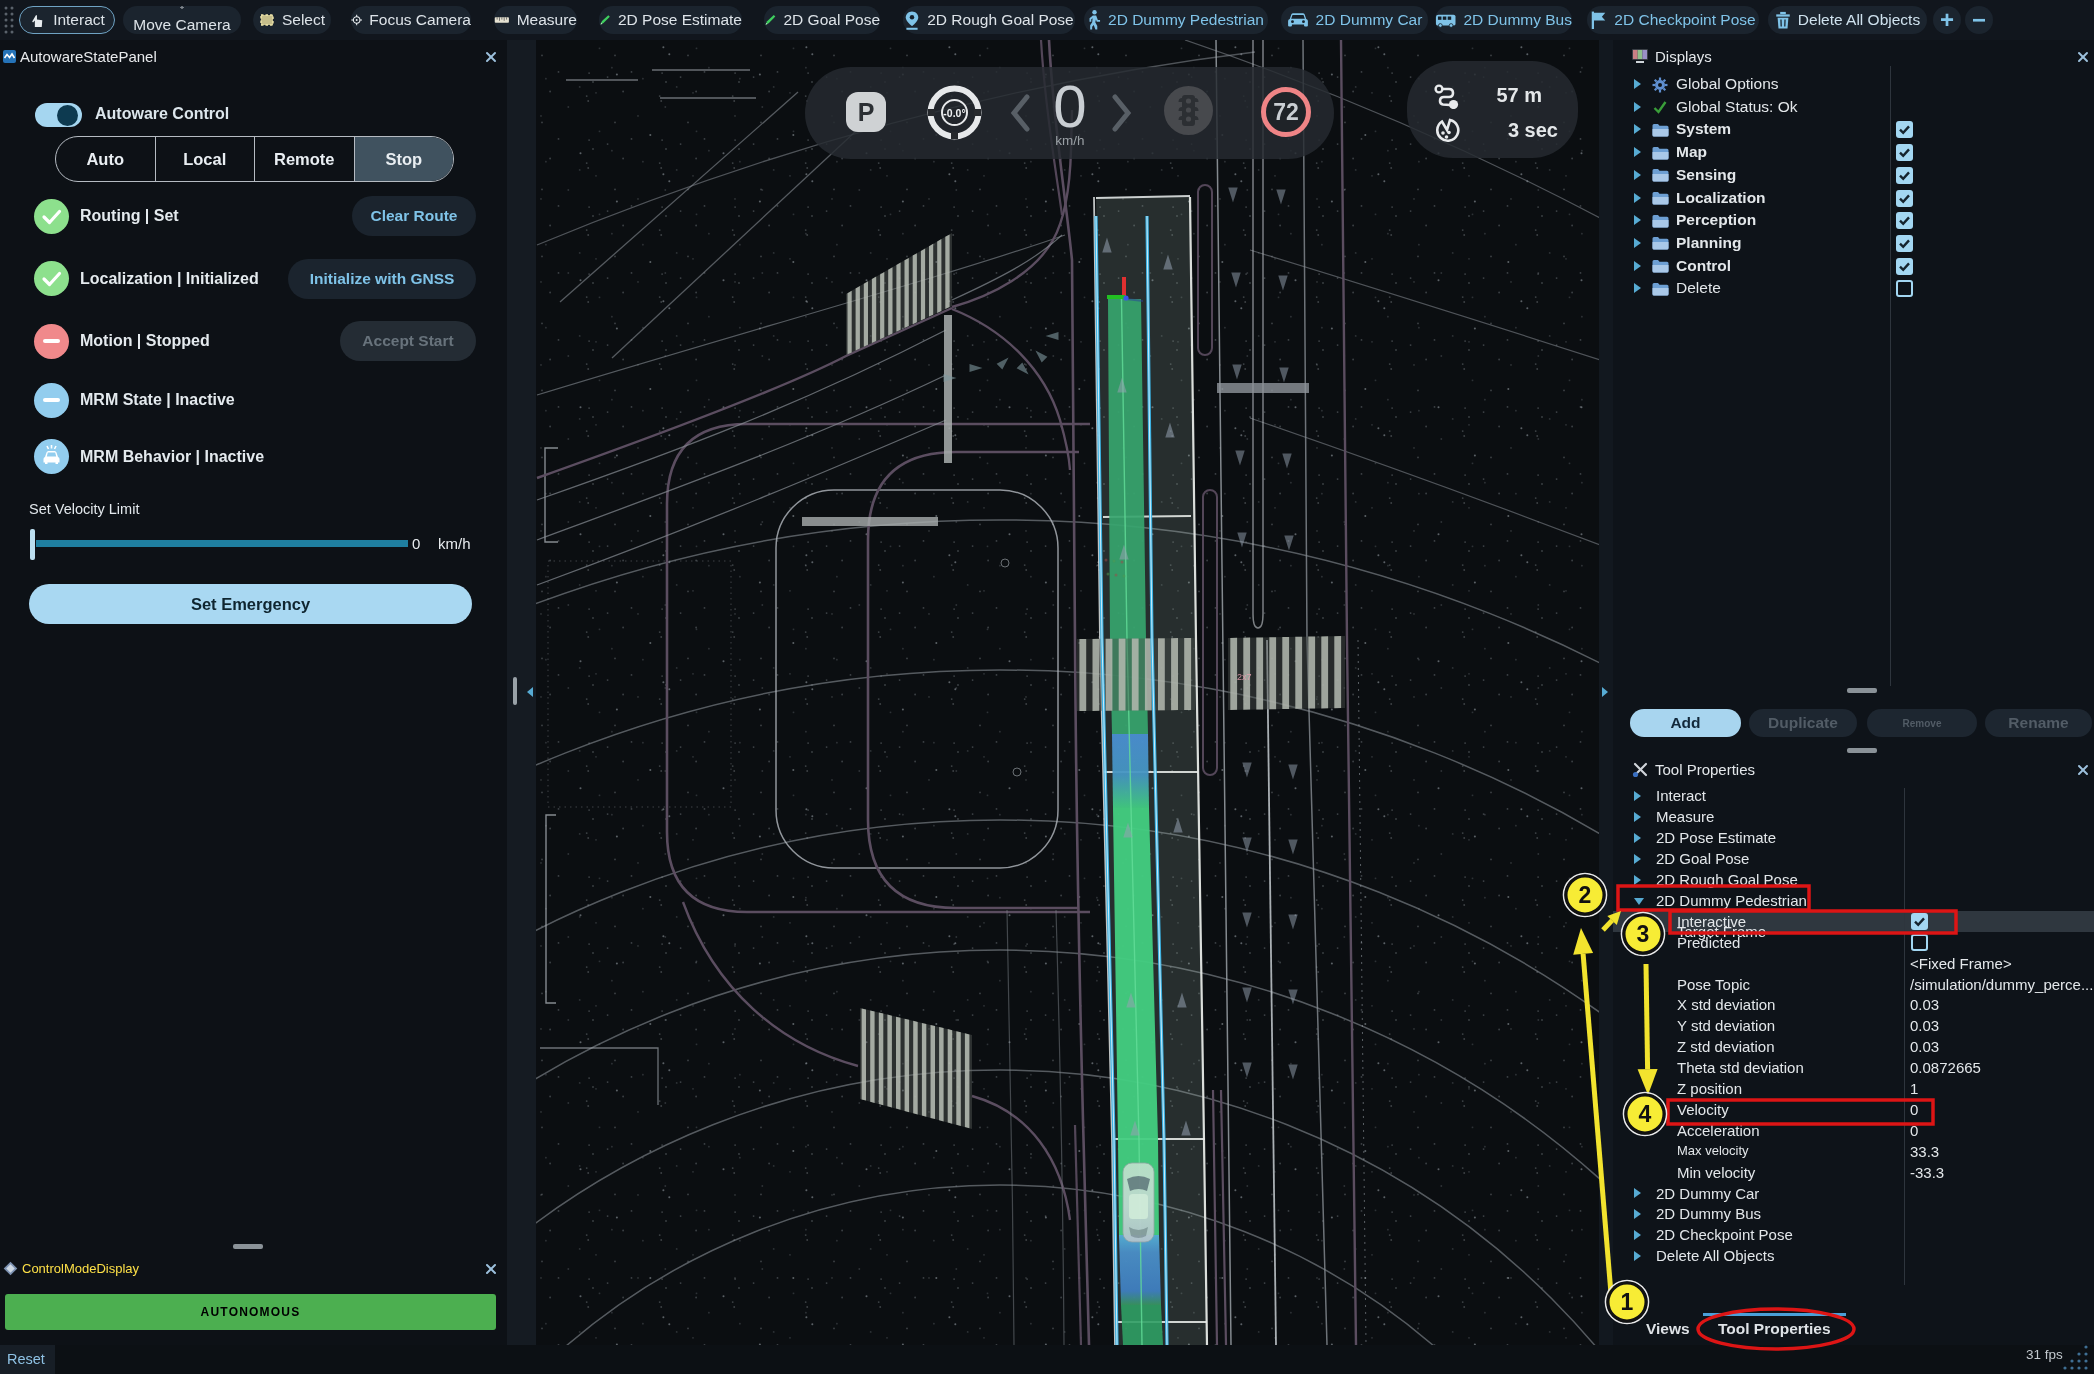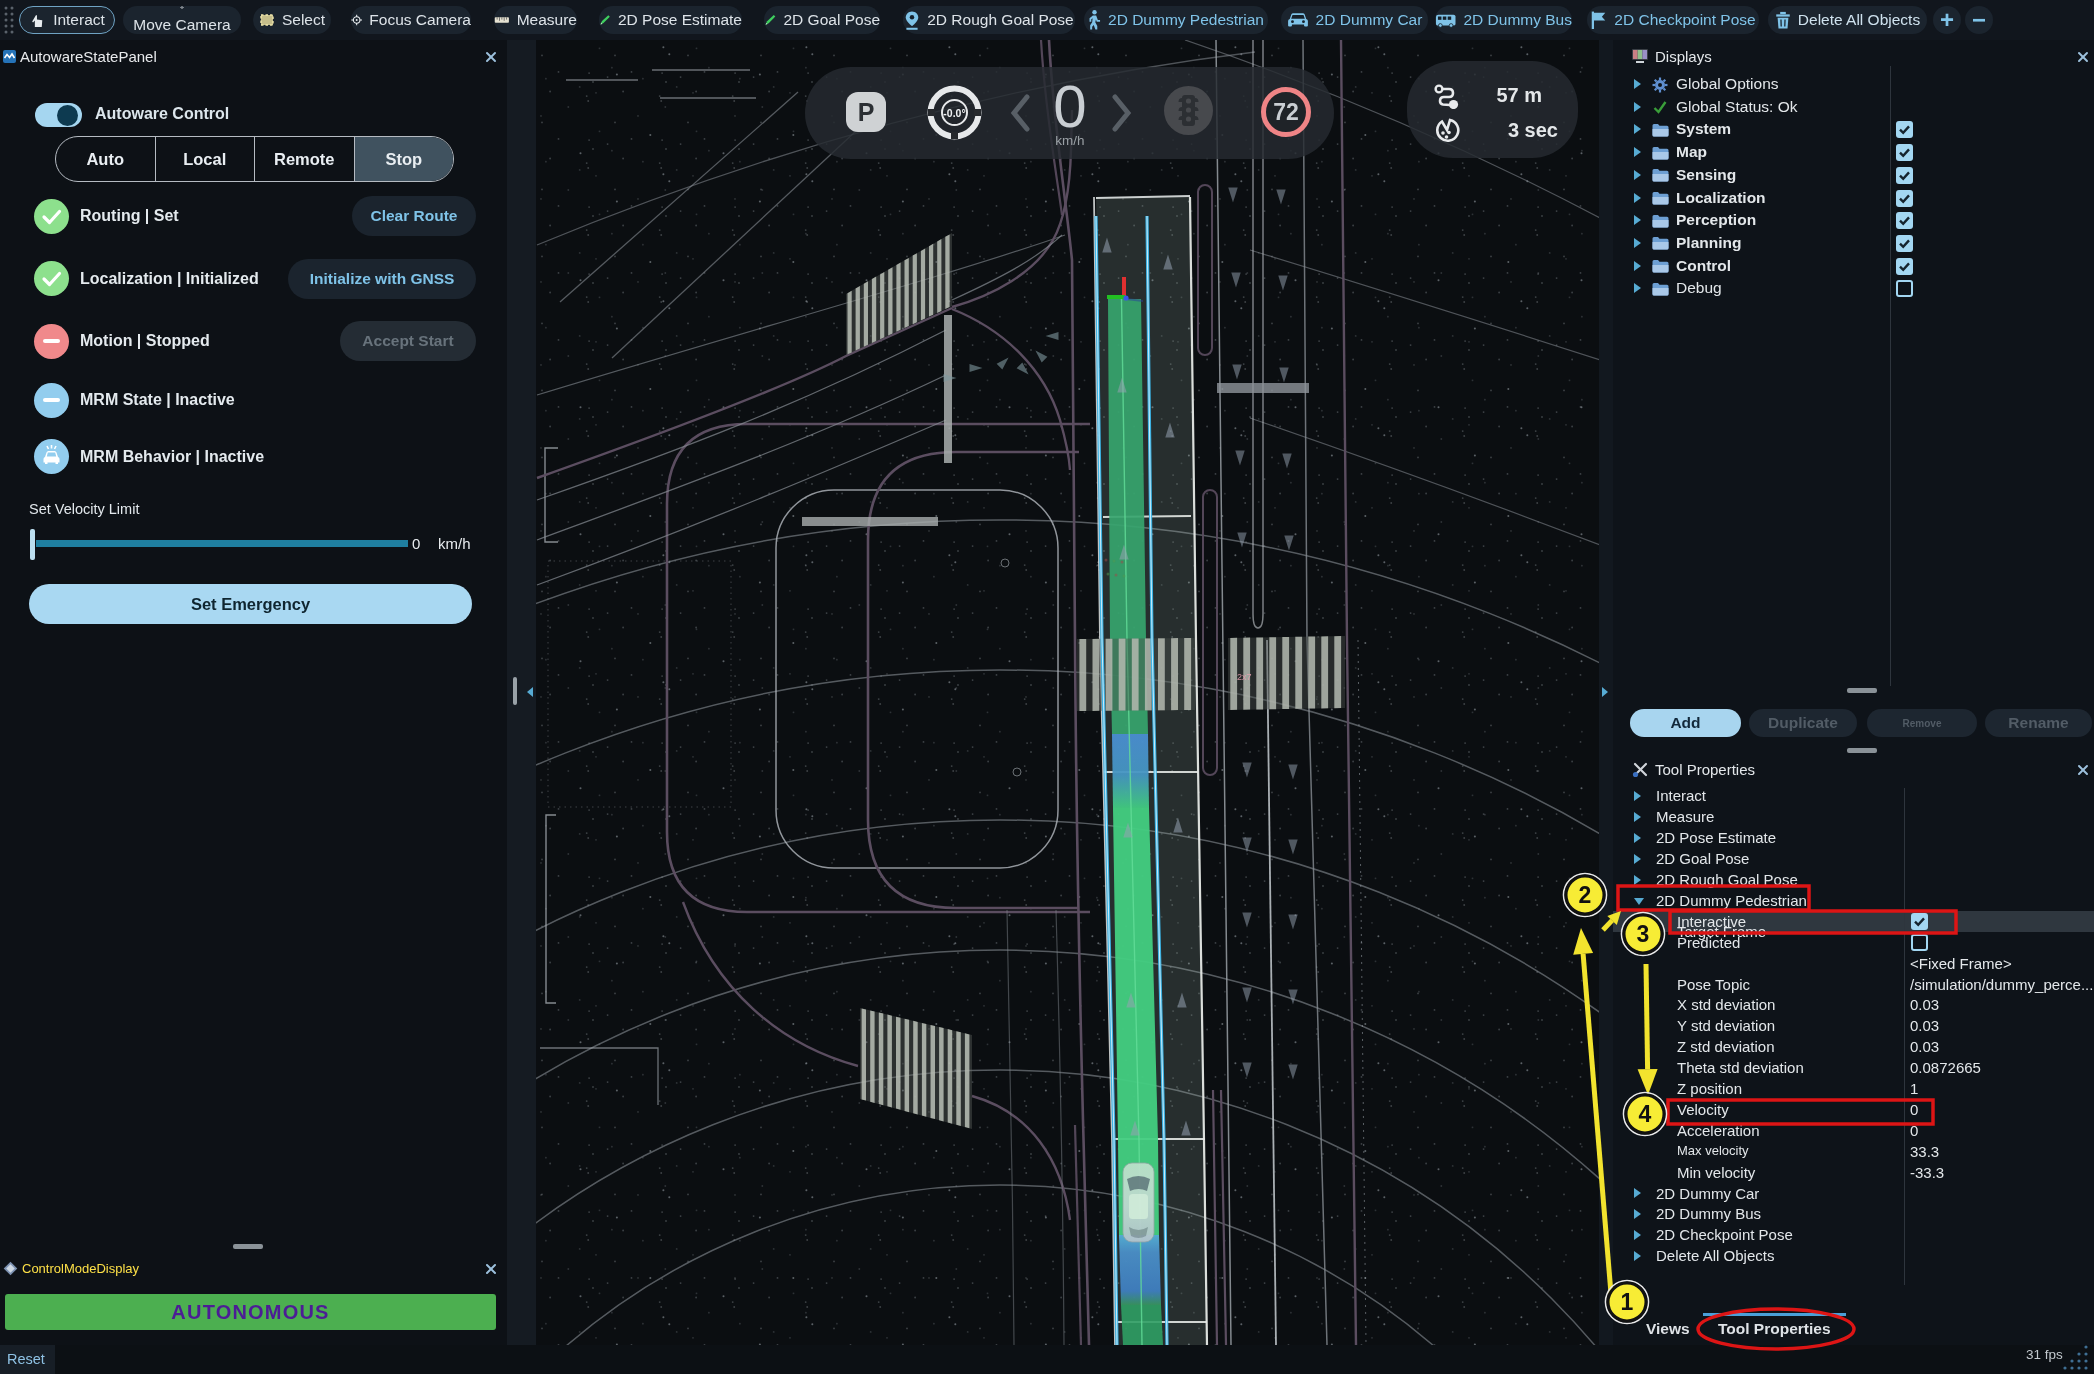--- a/index.html
+++ b/index.html
@@ -430,21 +430,21 @@
     <rect x="2.7" y="2.7" width="9.6" height="9.6" fill="#7d93b2" transform="rotate(45 7.5 7.5)"></rect>
     <rect x="4.5" y="4.5" width="6" height="6" fill="#cdd8e4" transform="rotate(45 7.5 7.5)"></rect>
   </svg>
 <div style="position:absolute;left:22px;top:1261px;font-size:13px;color:#fde047;text-align:center;">ControlModeDisplay</div>
 <svg style="position:absolute;left:485px;top:1263px" width="12" height="12" viewBox="0 0 12 12">
     <g stroke="#9cc0dc" stroke-width="2" stroke-linecap="round">
       <line x1="2" y1="2" x2="10" y2="10"></line>
       <line x1="10" y1="2" x2="2" y2="10"></line>
     </g>
   </svg>
-<div style="position:absolute;left:5px;top:1294px;width:491px;height:36px;background:#4caf50;border-radius:3px;display:flex;align-items:center;justify-content:center;font-size:20px;font-weight:bold;letter-spacing:1.2px;color:#4c1d95;">AUTONOMOUS</div>
+<div style="position:absolute;left:5px;top:1294px;width:491px;height:36px;background:#4caf50;border-radius:3px;display:flex;align-items:center;justify-content:center;font-size:12px;font-weight:bold;letter-spacing:1.2px;color:#000000;">AUTONOMOUS</div>
 <div style="position:absolute;left:233px;top:1244px;width:30px;height:5px;background:#8a9298;border-radius:2px;"></div>
 <div style="position:absolute;left:507px;top:40px;width:29px;height:1305px;background:#151b22;"></div>
 <div style="position:absolute;left:513px;top:677px;width:4px;height:28px;background:#99a1a7;border-radius:2px;"></div>
 <div style="position:absolute;left:527px;top:687px;width:0;height:0;border-top:5px solid transparent;border-bottom:5px solid transparent;border-right:6px solid #57abd3;"></div>
 <div style="position:absolute;left:1599px;top:40px;width:14px;height:1305px;background:#12181f;"></div>
 <div style="position:absolute;left:1602px;top:687px;width:0;height:0;border-top:5px solid transparent;border-bottom:5px solid transparent;border-left:6px solid #57abd3;"></div>
 <div style="position:absolute;left:1619px;top:666px;width:4px;height:31px;background:#8a9298;border-radius:2px;"></div>
 <div style="position:absolute;left:1613px;top:40px;width:481px;height:1305px;background:#0e1319;"></div>
 <svg style="position:absolute;left:1632px;top:49px" width="16" height="15" viewBox="0 0 16 15">
     <rect x="0" y="0" width="16" height="11" rx="1" fill="#3a3f45"></rect>
@@ -551,21 +551,21 @@
 <div style="position:absolute;left:1676px;top:256.6px;font-size:15.5px;font-weight:bold;color:#e3e7ea;">Control</div>
 <div style="position:absolute;left:1896px;top:257.6px;width:17px;height:17px;background:#a3d7f2;border-radius:3px;"></div>
 <svg style="position:absolute;left:1896px;top:257.6px" width="17" height="17" viewBox="0 0 17 17">
     <path d="M4 8.6 L7.2 11.8 L13 5.4" fill="none" stroke="#15242e" stroke-width="2.4"></path>
   </svg>
 <div style="position:absolute;left:1634px;top:283.29999999999995px;width:0;height:0;border-top:5.5px solid transparent;border-bottom:5.5px solid transparent;border-left:7px solid #57abd3;"></div>
 <svg style="position:absolute;left:1652px;top:281.79999999999995px" width="17" height="14" viewBox="0 0 17 14">
     <path d="M0.5 2.5 Q0.5 1 2 1 L6 1 L7.5 2.8 L15 2.8 Q16.5 2.8 16.5 4.3 L16.5 12 Q16.5 13.5 15 13.5 L2 13.5 Q0.5 13.5 0.5 12 Z" fill="#6d9fd3"></path>
     <path d="M0.5 6 L16.5 6 L16.5 12 Q16.5 13.5 15 13.5 L2 13.5 Q0.5 13.5 0.5 12 Z" fill="#a9c8e8"></path>
   </svg>
-<div style="position:absolute;left:1676px;top:279.29999999999995px;font-size:15.5px;font-weight:normal;color:#e3e7ea;">Debug</div>
+<div style="position:absolute;left:1676px;top:279.29999999999995px;font-size:15.5px;font-weight:normal;color:#e3e7ea;">Delete</div>
 <div style="position:absolute;left:1896px;top:280.29999999999995px;width:17px;height:17px;border:2.4px solid #a3d7f2;border-radius:3px;box-sizing:border-box;"></div>
 <div style="position:absolute;left:1890px;top:66px;width:1px;height:620px;background:#2e353d;"></div>
 <div style="position:absolute;left:1847px;top:688px;width:30px;height:5px;background:#8a9298;border-radius:2px;"></div>
 <div style="position:absolute;left:1630px;top:709px;width:111px;height:28px;background:#a8d5ef;border-radius:14.0px;display:flex;align-items:center;justify-content:center;font-weight:bold;font-size:15.5px;color:#12283a;">Add</div>
 <div style="position:absolute;left:1749px;top:709px;width:108px;height:28px;background:#1d2630;border-radius:14.0px;display:flex;align-items:center;justify-content:center;font-weight:bold;font-size:15.5px;color:#525c66;">Duplicate</div>
 <div style="position:absolute;left:1867px;top:709px;width:110px;height:28px;background:#1d2630;border-radius:14.0px;display:flex;align-items:center;justify-content:center;font-weight:bold;font-size:10px;color:#525c66;">Remove</div>
 <div style="position:absolute;left:1985px;top:709px;width:107px;height:28px;background:#1d2630;border-radius:14.0px;display:flex;align-items:center;justify-content:center;font-weight:bold;font-size:15.5px;color:#525c66;">Rename</div>
 <div style="position:absolute;left:1847px;top:748px;width:30px;height:5px;background:#8a9298;border-radius:2px;"></div>
 <svg style="position:absolute;left:1632px;top:761px" width="17" height="17" viewBox="0 0 17 17">
     <g stroke="#cfd4d9" stroke-width="2.2" stroke-linecap="round">

